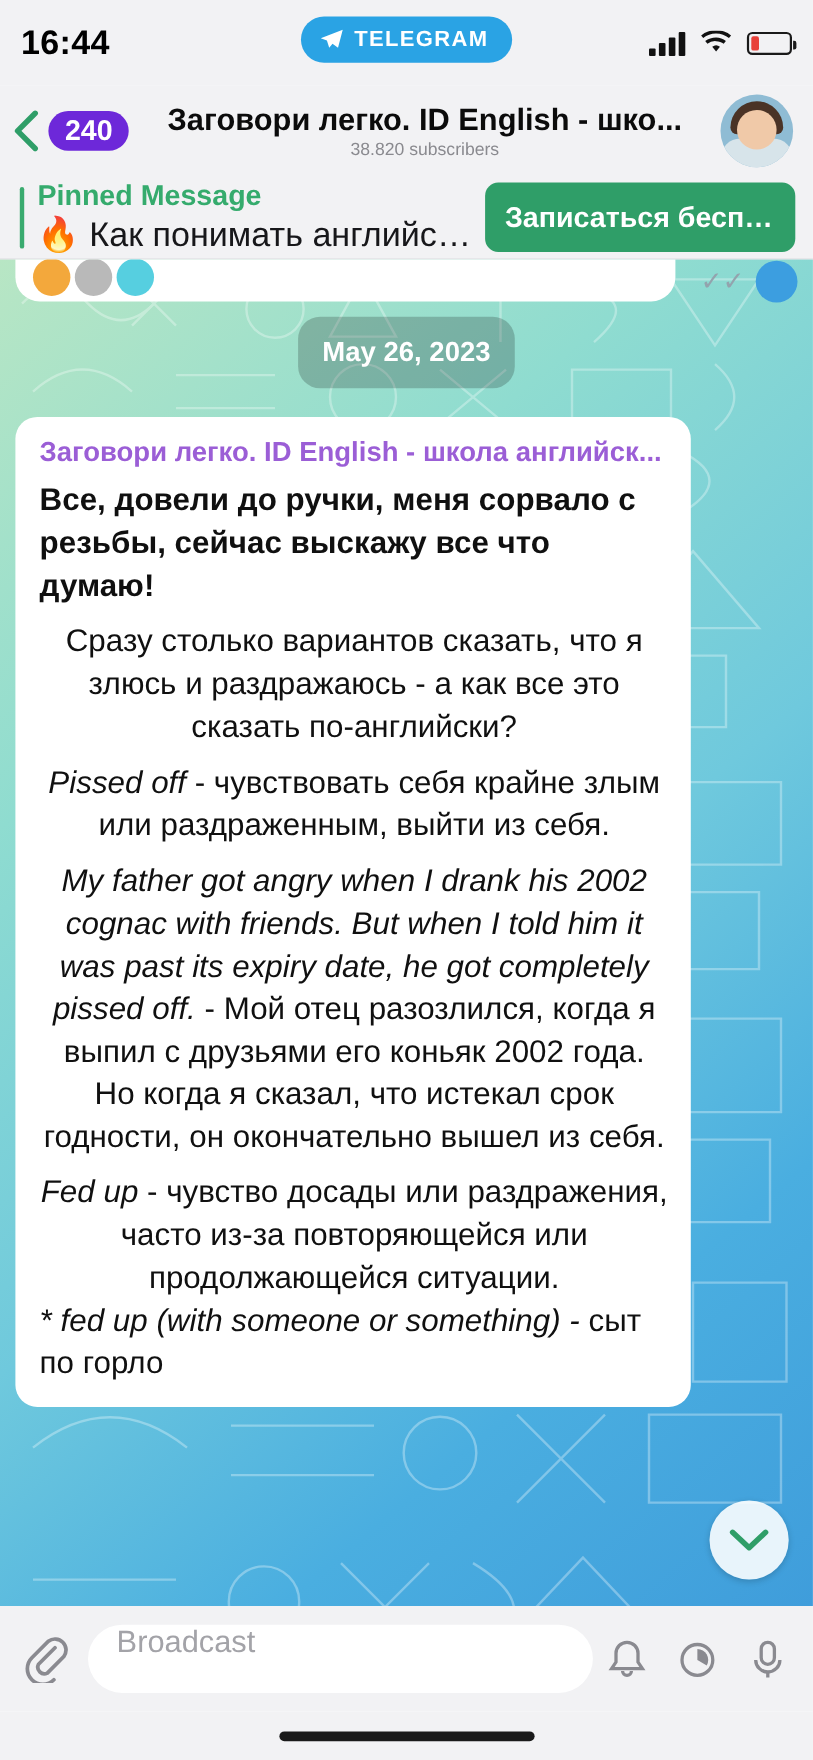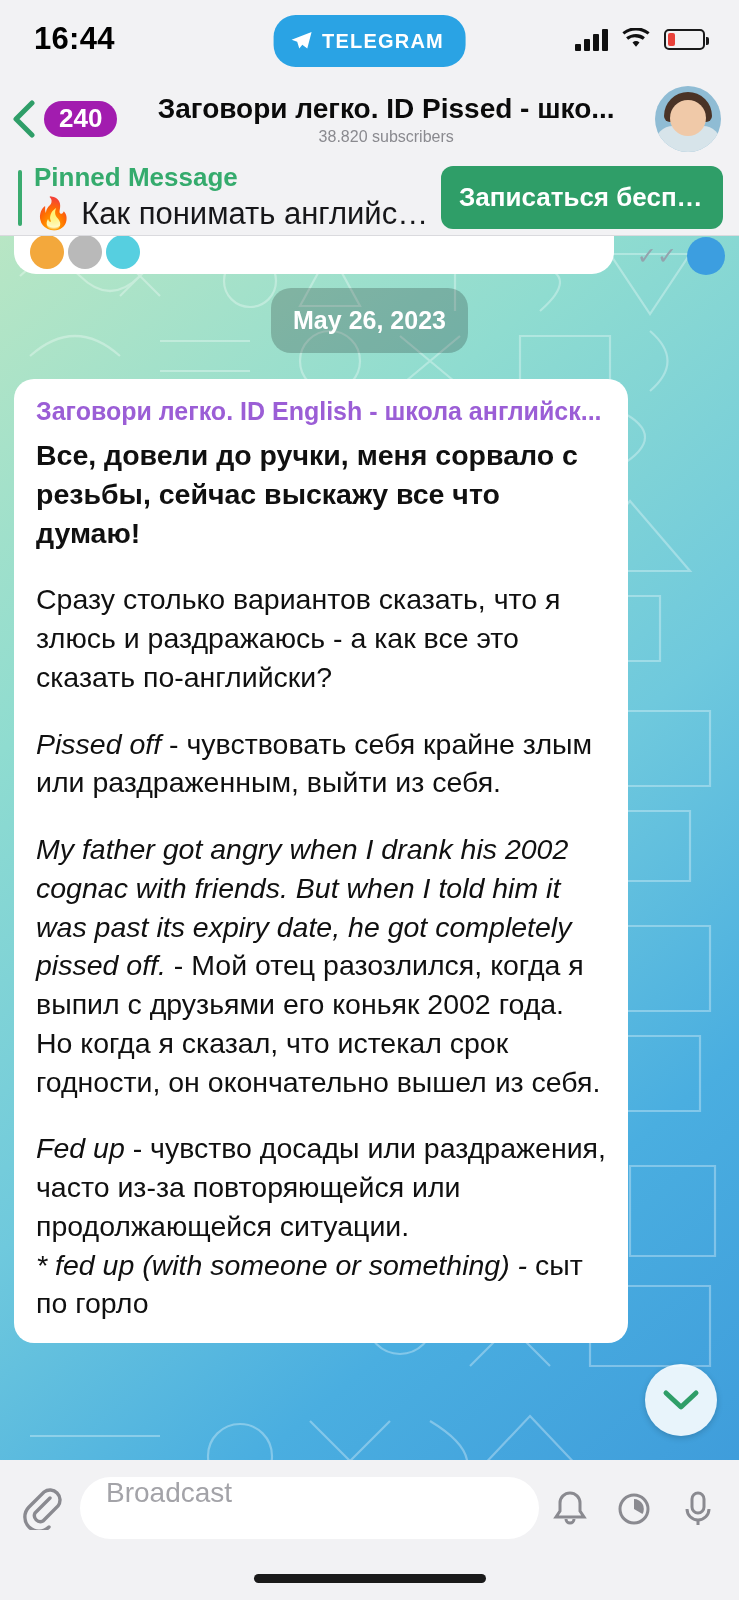--- a/index.html
+++ b/index.html
@@ -19,38 +19,38 @@
     background: #ffffff;
   }
 
   
   .statusbar {
     height: 78px;
     flex: 0 0 78px;
     background: #f2f2f4;
     display: flex;
     align-items: center;
-    padding: 0 34px;
+    padding: 0 19px;
     position: relative;
   }
   .status-time {
     font-size: 31px;
     font-weight: bold;
     color: #000;
     letter-spacing: 0.3px;
   }
   .tg-pill {
     position: absolute;
     left: 50%;
     transform: translateX(-50%);
     top: 15px;
     background: #2aa3e4;
     color: #fff;
     border-radius: 22px;
-    height: 52px;
+    height: 42px;
     display: flex;
     align-items: center;
     gap: 9px;
     padding: 0 22px 0 16px;
   }
   .tg-pill .plane {
     width: 24px; height: 24px;
     display: block;
   }
   .tg-pill .label {
@@ -108,21 +108,21 @@
   .back {
     display: flex;
     align-items: center;
     gap: 8px;
     flex: 0 0 auto;
   }
   .chev-left {
     width: 26px; height: 38px;
   }
   .badge {
-    background: #a21caf;
+    background: #6d28d9;
     color: #fff;
     border-radius: 18px;
     font-size: 26px;
     font-weight: bold;
     padding: 4px 15px 6px;
     line-height: 1;
   }
   .title-wrap {
     flex: 1 1 auto;
     min-width: 0;
@@ -311,21 +311,21 @@
     overflow: hidden;
     text-overflow: ellipsis;
     margin-bottom: 10px;
   }
   .msg p {
     font-size: 28.5px;
     line-height: 1.36;
     color: #101010;
   }
   .msg p.b { font-weight: bold; }
-  .msg p.gap { margin-top: 28px; }
+  .msg p.gap { margin-top: 12px; text-align: center; }
   .msg i { font-style: italic; }
 
   .scroll-down {
     position: absolute;
     right: 22px;
     bottom: 24px;
     width: 72px; height: 72px;
     border-radius: 50%;
     background: rgba(255,255,255,0.88);
     display: flex;
@@ -417,21 +417,21 @@
 
   <div class="chatheader">
     <div class="back">
       <svg class="chev-left" viewBox="0 0 26 38">
         <path d="M22 3 L6 19 L22 35" fill="none" stroke="#2f9e68" stroke-width="5" stroke-linecap="round" stroke-linejoin="round"></path>
       </svg>
       <span class="badge">240</span>
     </div>
 
     <div class="title-wrap">
-      <div class="chat-title">Заговори легко. ID Pissed - шко...</div>
+      <div class="chat-title">Заговори легко. ID English - шко...</div>
       <div class="chat-sub">38.820 subscribers</div>
     </div>
 
     <div class="avatar">
       <div class="body"></div>
       <div class="hair"></div>
       <div class="face"></div>
     </div>
   </div>
 

